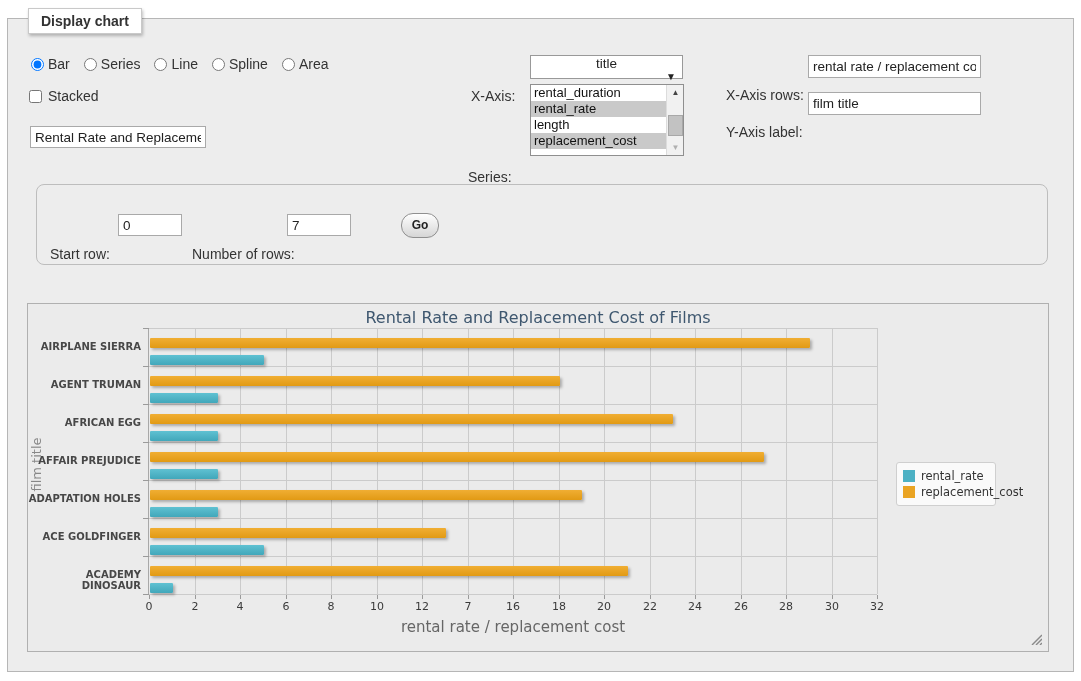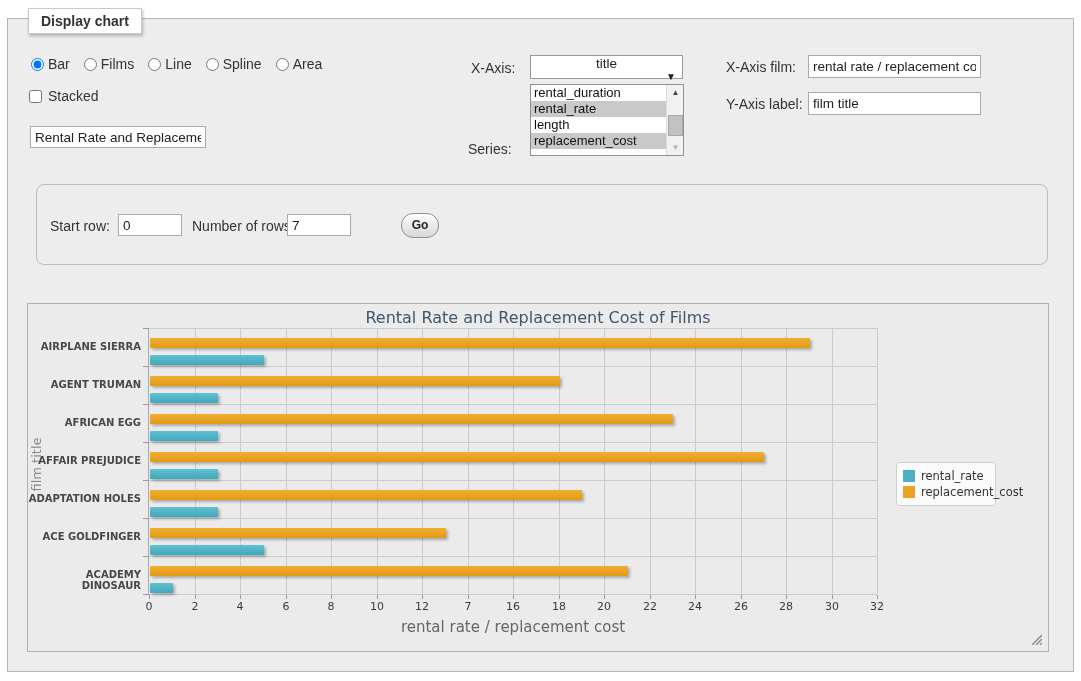--- a/index.html
+++ b/index.html
@@ -7,21 +7,21 @@
   body { font-family: "Liberation Sans", sans-serif; }
   #canvas { position:relative; width:1081px; height:681px; background:#ffffff; overflow:hidden; }
 
   
   .fieldset { position:absolute; left:7px; top:18px; width:1067px; height:654px;
               background:#ededed; border:1px solid #b6b6b6; }
   .fieldset-legend { position:absolute; left:28px; top:8px; padding:4px 12px;
               background:#fff; border:1px solid #c9c9c9; box-shadow:1px 2px 3px rgba(0,0,0,.25);
               font-size:14px; font-weight:bold; color:#333; z-index:5; }
 
-  .lbl { position:absolute; font-size:14px; color:#333; white-space:nowrap; }
+  .lbl { position:absolute; font-size:14px; color:#333; white-space:nowrap;margin-top:28px; }
   .txt { position:absolute; border:1px solid #a9a9a9; background:#fff; font-family:"Liberation Sans",sans-serif;
          font-size:13.5px; color:#222; padding:0 4px; outline:none; }
 
   
   .radio-row { position:absolute; left:31px; top:56px; display:flex; align-items:center; gap:6px;
                font-size:14px; color:#333; }
   .radio-row label { display:flex; align-items:center; gap:4px; margin-right:8px; }
   .chk-row { position:absolute; left:29px; top:88px; display:flex; align-items:center; gap:6px;
              font-size:14px; color:#333; }
   input[type=radio], input[type=checkbox] { width:13px; height:13px; margin:0; }
@@ -92,21 +92,21 @@
   <div class="fieldset"></div>
   <div class="fieldset-legend">Display chart</div>
 
   <div class="radio-row" id="radio-row">
       <label>
         <input type="radio" name="ctype" checked="" style="">
         <span>Bar</span>
       </label>
       <label>
         <input type="radio" name="ctype" style="">
-        <span>Films</span>
+        <span>Series</span>
       </label>
       <label>
         <input type="radio" name="ctype" style="">
         <span>Line</span>
       </label>
       <label>
         <input type="radio" name="ctype" style="">
         <span>Spline</span>
       </label>
       <label>
@@ -136,21 +136,21 @@
         <div class="item">length</div>
         <div class="item sel">replacement_cost</div>
       </div>
     <div class="sb">
       <div class="sb-btn up">▲</div>
       <div class="sb-thumb"></div>
       <div class="sb-btn down">▼</div>
     </div>
   </div>
 
-  <div class="lbl" style="left:726px; top:59px;">X-Axis film:</div>
+  <div class="lbl" style="left:726px; top:59px;">X-Axis rows:</div>
   <input class="txt" style="left: 808px; top: 55px; width: 173px; height: 23px;" type="text" value="rental rate / replacement cost">
   <div class="lbl" style="left:726px; top:96px;">Y-Axis label:</div>
   <input class="txt" style="left: 808px; top: 92px; width: 173px; height: 23px;" type="text" value="film title">
 
   <div class="rows-box">
     <div class="lbl" style="left:13px; top:33px;">Start row:</div>
     <input class="txt" style="left: 81px; top: 29px; width: 64px; height: 22px;" type="text" value="0">
     <div class="lbl" style="left:155px; top:33px;">Number of rows:</div>
     <input class="txt" style="left: 250px; top: 29px; width: 64px; height: 22px;" type="text" value="7">
     <button class="go-btn">Go</button>

